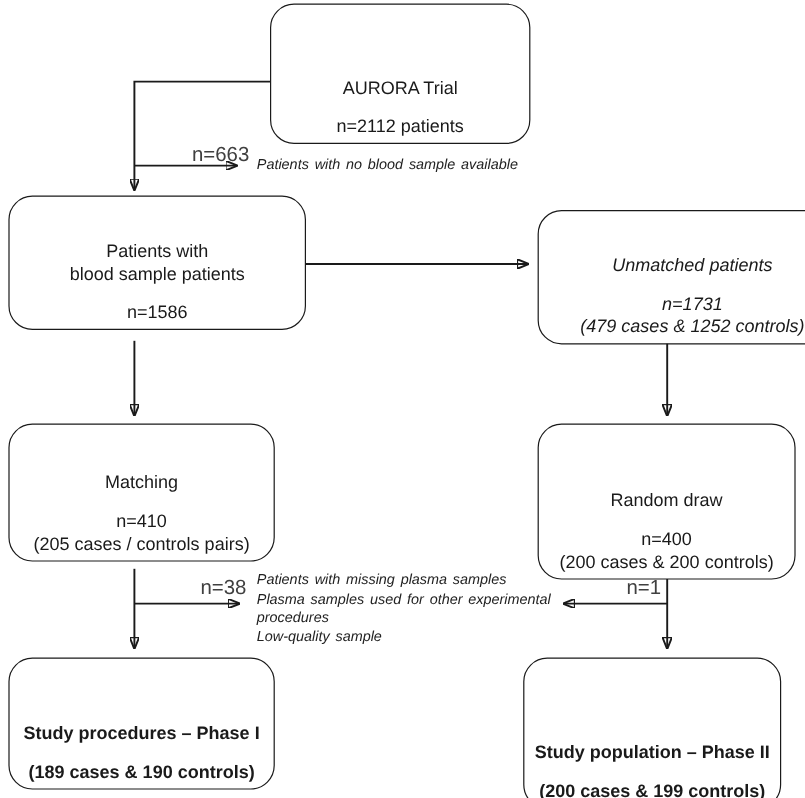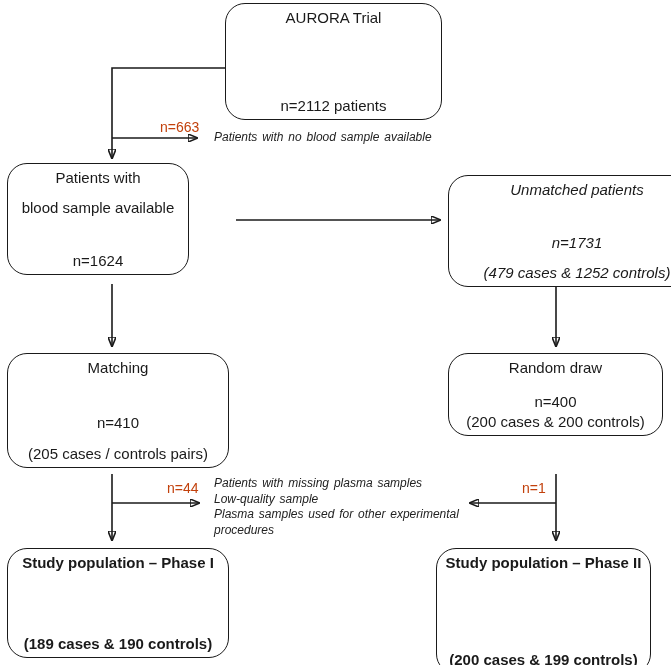--- a/index.html
+++ b/index.html
@@ -13,21 +13,21 @@
     overflow: hidden;
   }
   .box {
     position: absolute;
     box-sizing: border-box;
     border: 1.6px solid #1a1a1a;
     border-radius: 20px;
     background: #ffffff;
     display: flex;
     flex-direction: column;
-    justify-content: space-between;
+    justify-content: flex-end;
     align-items: center;
     text-align: center;
     font-size: 15px;
     line-height: 19px;
     padding: 4px 6px;
   }
   .box.bold { font-weight: 700; }
   .spacer { height: 13px; }
   .conn-svg {
     position: absolute;
@@ -45,22 +45,22 @@
     font-size: 12px;
     line-height: 15.5px;
     color: #222222;
     word-spacing: 1.5px;
     white-space: nowrap;
     font-style: italic;
   }
   .ann.wrap { white-space: normal; }
   .count-label {
     position: absolute;
-    font-size: 14px;
-    color: #c2410c;
+    font-size: 17px;
+    color: #404040;
     padding-left: 21px;
   }
 </style>
 </head>
 <body>
 
 <div id="canvas">
 
   <svg class="conn-svg" viewBox="0 0 671 665" xmlns="http://www.w3.org/2000/svg">
     <defs>
@@ -78,67 +78,67 @@
     <path d="M556 474 L556 540" marker-end="url(#arrow)"></path>
     <path d="M556 503 L470 503" marker-end="url(#arrow)"></path>
   </svg>
 
   <div class="box" style="left:225px; top:3px; width:217px; height:117px;">
     <div>AURORA Trial</div>
     <div class="spacer"></div>
     <div>n=2112 patients</div>
   </div>
 
-  <div class="box" style="left:7px; top:163px; width:182px; height:112px;">
+  <div class="box" style="left:7px; top:163px; width:248px; height:112px;">
     <div>Patients with</div>
-    <div>blood sample available</div>
+    <div>blood sample patients</div>
     <div class="spacer"></div>
-    <div>n=1624</div>
+    <div>n=1586</div>
   </div>
 
   <div class="box" style="left:448px; top:175px; width:258px; height:112px;font-style:italic;">
     <div>Unmatched patients</div>
     <div class="spacer"></div>
     <div>n=1731</div>
     <div>(479 cases &amp; 1252 controls)</div>
   </div>
 
   <div class="box" style="left:7px; top:353px; width:222px; height:115px;">
     <div>Matching</div>
     <div class="spacer"></div>
     <div>n=410</div>
     <div>(205 cases / controls pairs)</div>
   </div>
 
-  <div class="box" style="left:448px; top:353px; width:215px; height:83px;">
+  <div class="box" style="left:448px; top:353px; width:215px; height:130px;">
     <div>Random draw</div>
     <div class="spacer"></div>
     <div>n=400</div>
     <div>(200 cases &amp; 200 controls)</div>
   </div>
 
   <div class="box bold" style="left:7px; top:548px; width:222px; height:110px;">
-    <div>Study population – Phase I</div>
+    <div>Study procedures – Phase I</div>
     <div class="spacer"></div>
     <div>(189 cases &amp; 190 controls)</div>
   </div>
 
   <div class="box bold" style="left:436px; top:548px; width:215px; height:126px;">
     <div>Study population – Phase II</div>
     <div class="spacer"></div>
     <div>(200 cases &amp; 199 controls)</div>
   </div>
 
   <div class="count-label" style="left:139px; top:119px;">n=663</div>
 
   <div class="ann" style="left:214px; top:130px;">Patients with no blood sample available</div>
 
-  <div class="count-label" style="left:146px; top:480px;">n=44</div>
+  <div class="count-label" style="left:146px; top:480px;">n=38</div>
 
   <div class="ann wrap" style="left:214px; top:476px; width:252px;">
     <div>Patients with missing plasma samples</div>
+    <div>Plasma samples used for other experimental procedures</div>
     <div>Low-quality sample</div>
-    <div>Plasma samples used for other experimental procedures</div>
   </div>
 
   <div class="count-label" style="left:501px; top:480px;">n=1</div>
 
 </div>
 
 </body></html>

